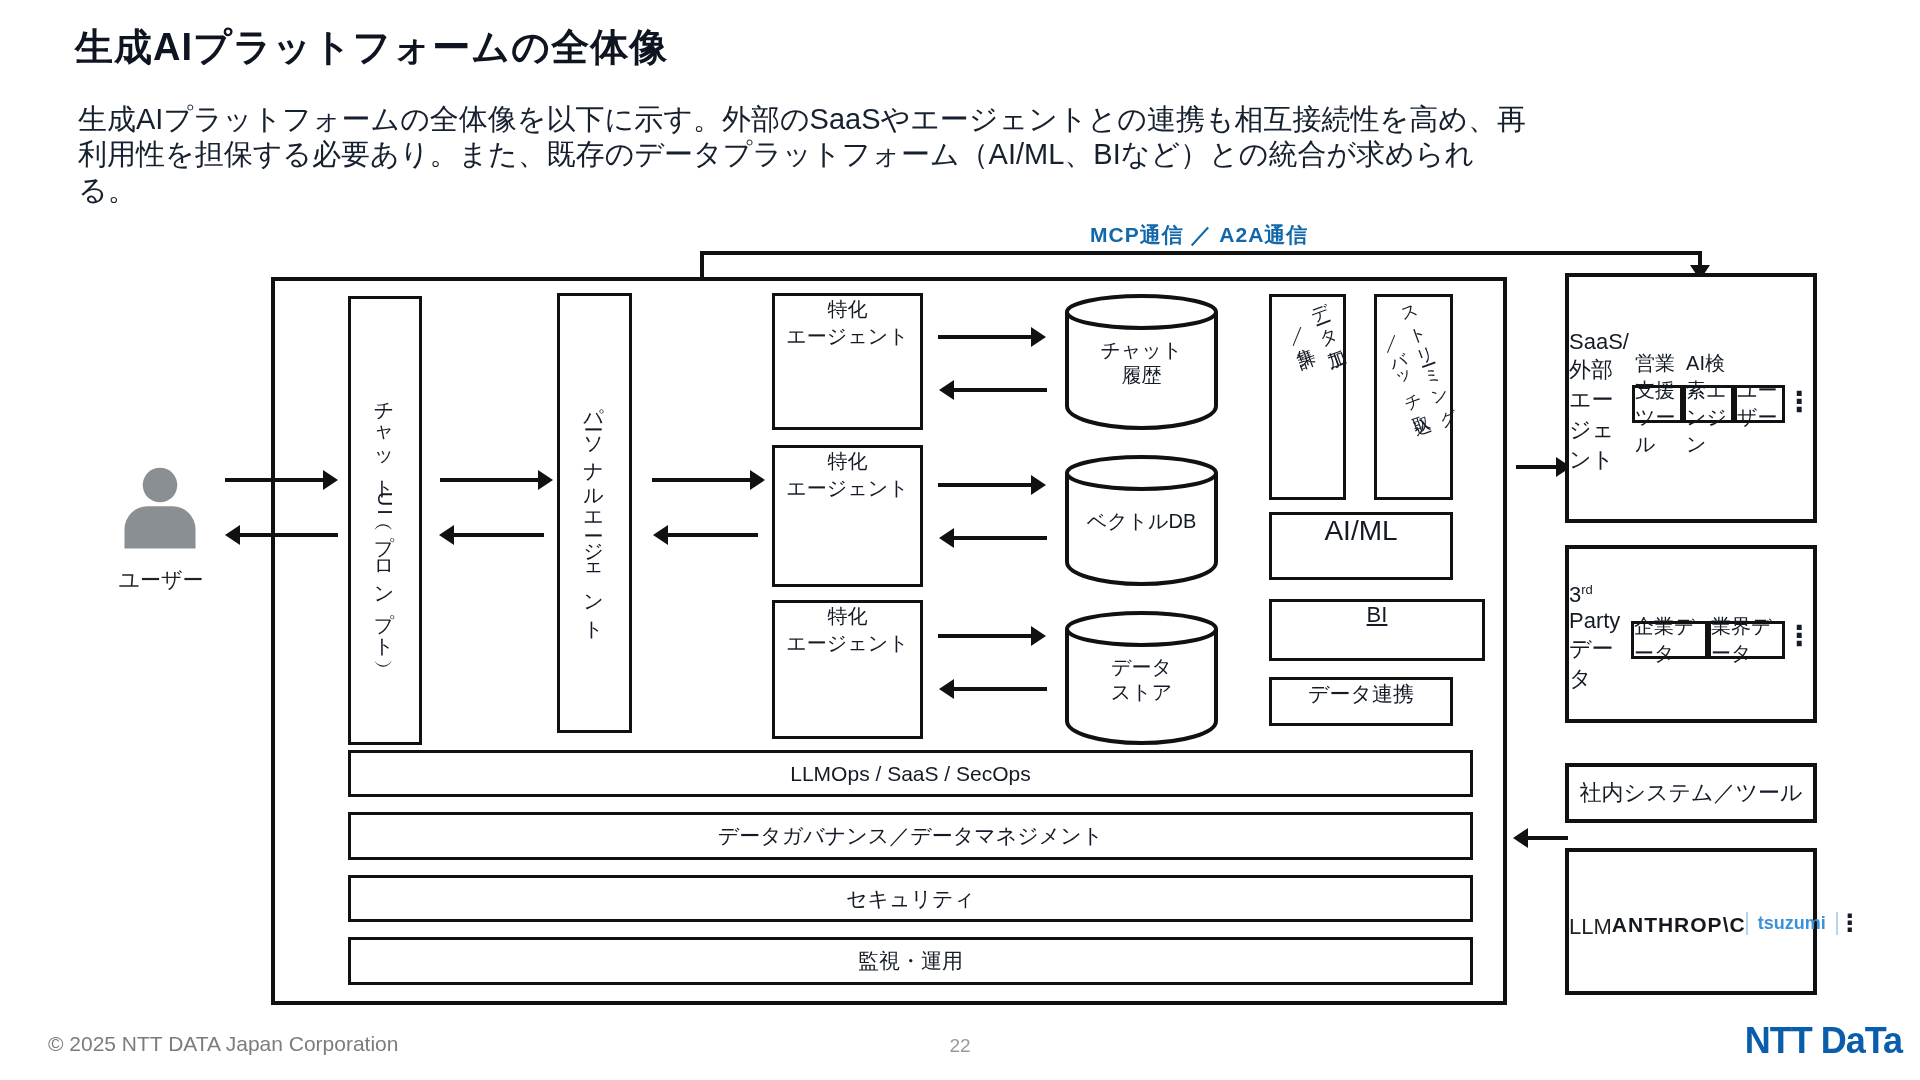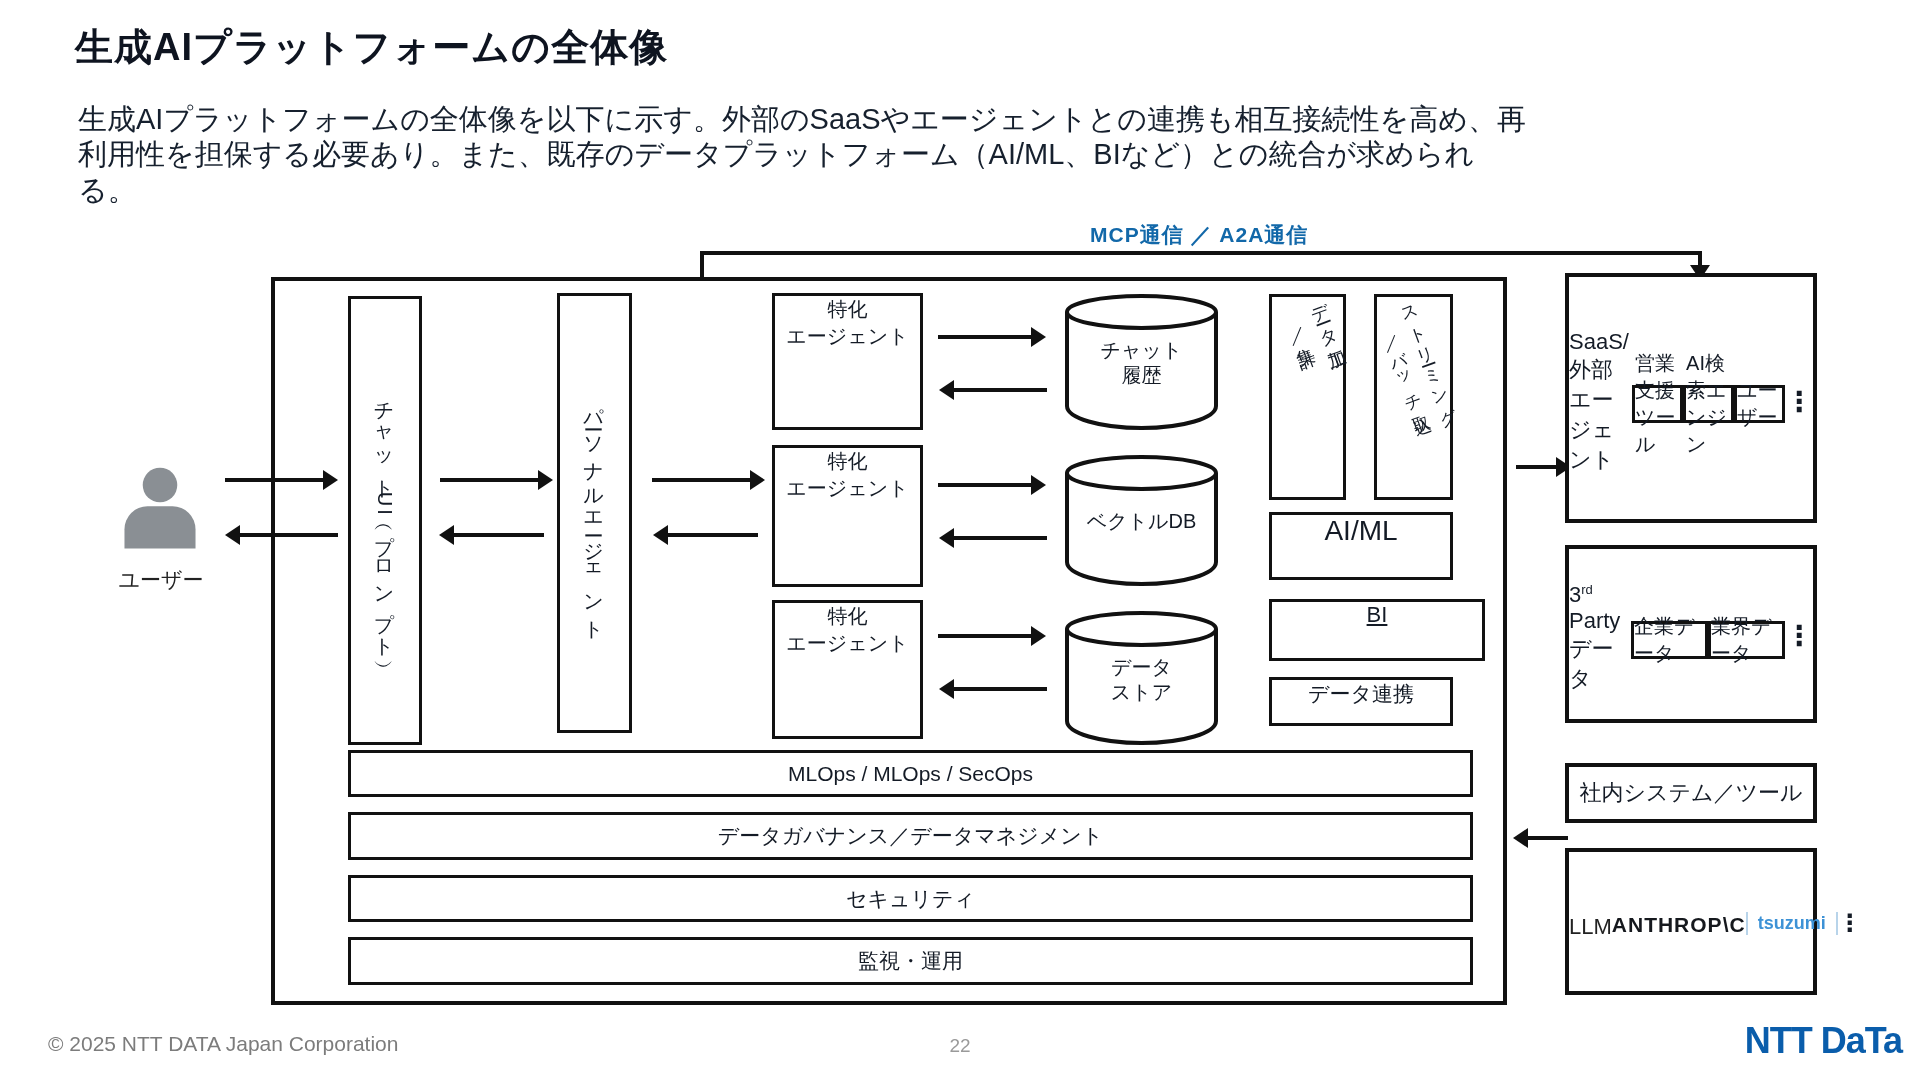--- a/index.html
+++ b/index.html
@@ -162,21 +162,21 @@
     <span>AI/ML</span>
   </div>
   <div class="ibox" style="left:1269px;top:599px;width:216px;height:62px;font-size:22px;text-decoration:underline;">
     <span>BI</span>
   </div>
   <div class="ibox" style="left:1269px;top:677px;width:184px;height:49px;font-size:21px;">
     <span>データ連携</span>
   </div>
 
   <div class="bar" style="top:750px;height:47px;">
-    <span>MLOps / MLOps / SecOps</span>
+    <span>LLMOps / SaaS / SecOps</span>
   </div>
   <div class="bar" style="top:812px;height:48px;">
     <span>データガバナンス／データマネジメント</span>
   </div>
   <div class="bar" style="top:875px;height:47px;">
     <span>セキュリティ</span>
   </div>
   <div class="bar" style="top:937px;height:48px;">
     <span>監視・運用</span>
   </div>

